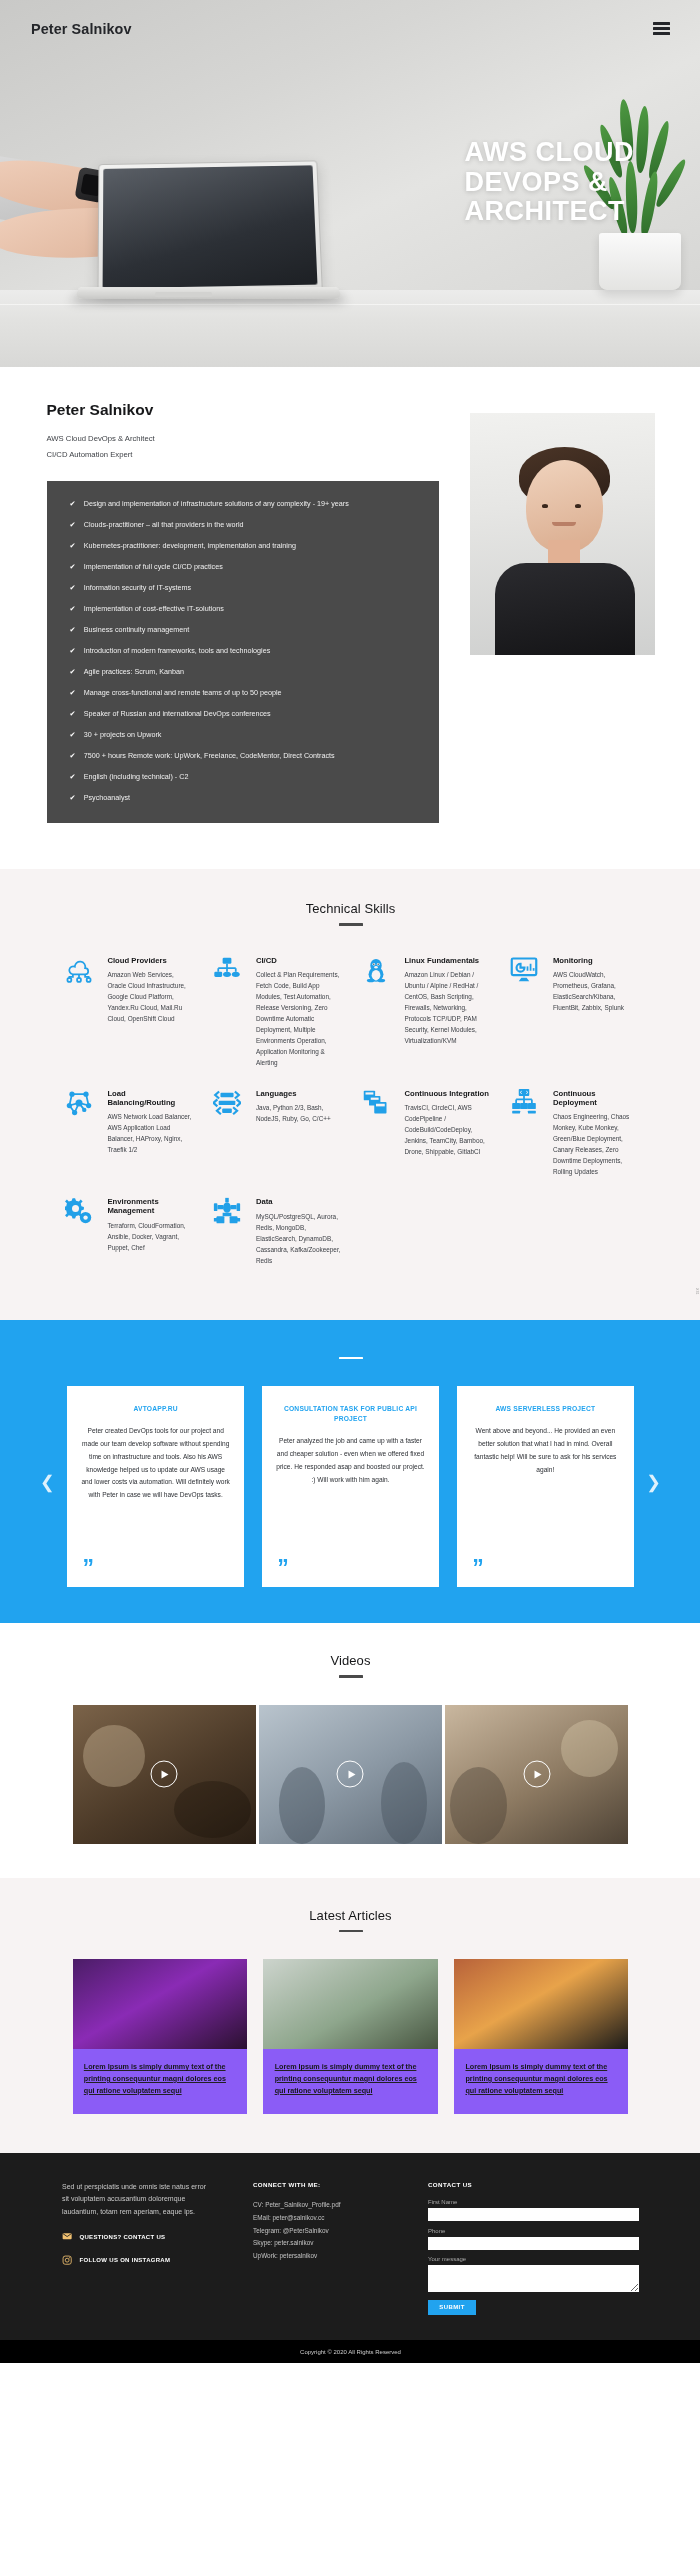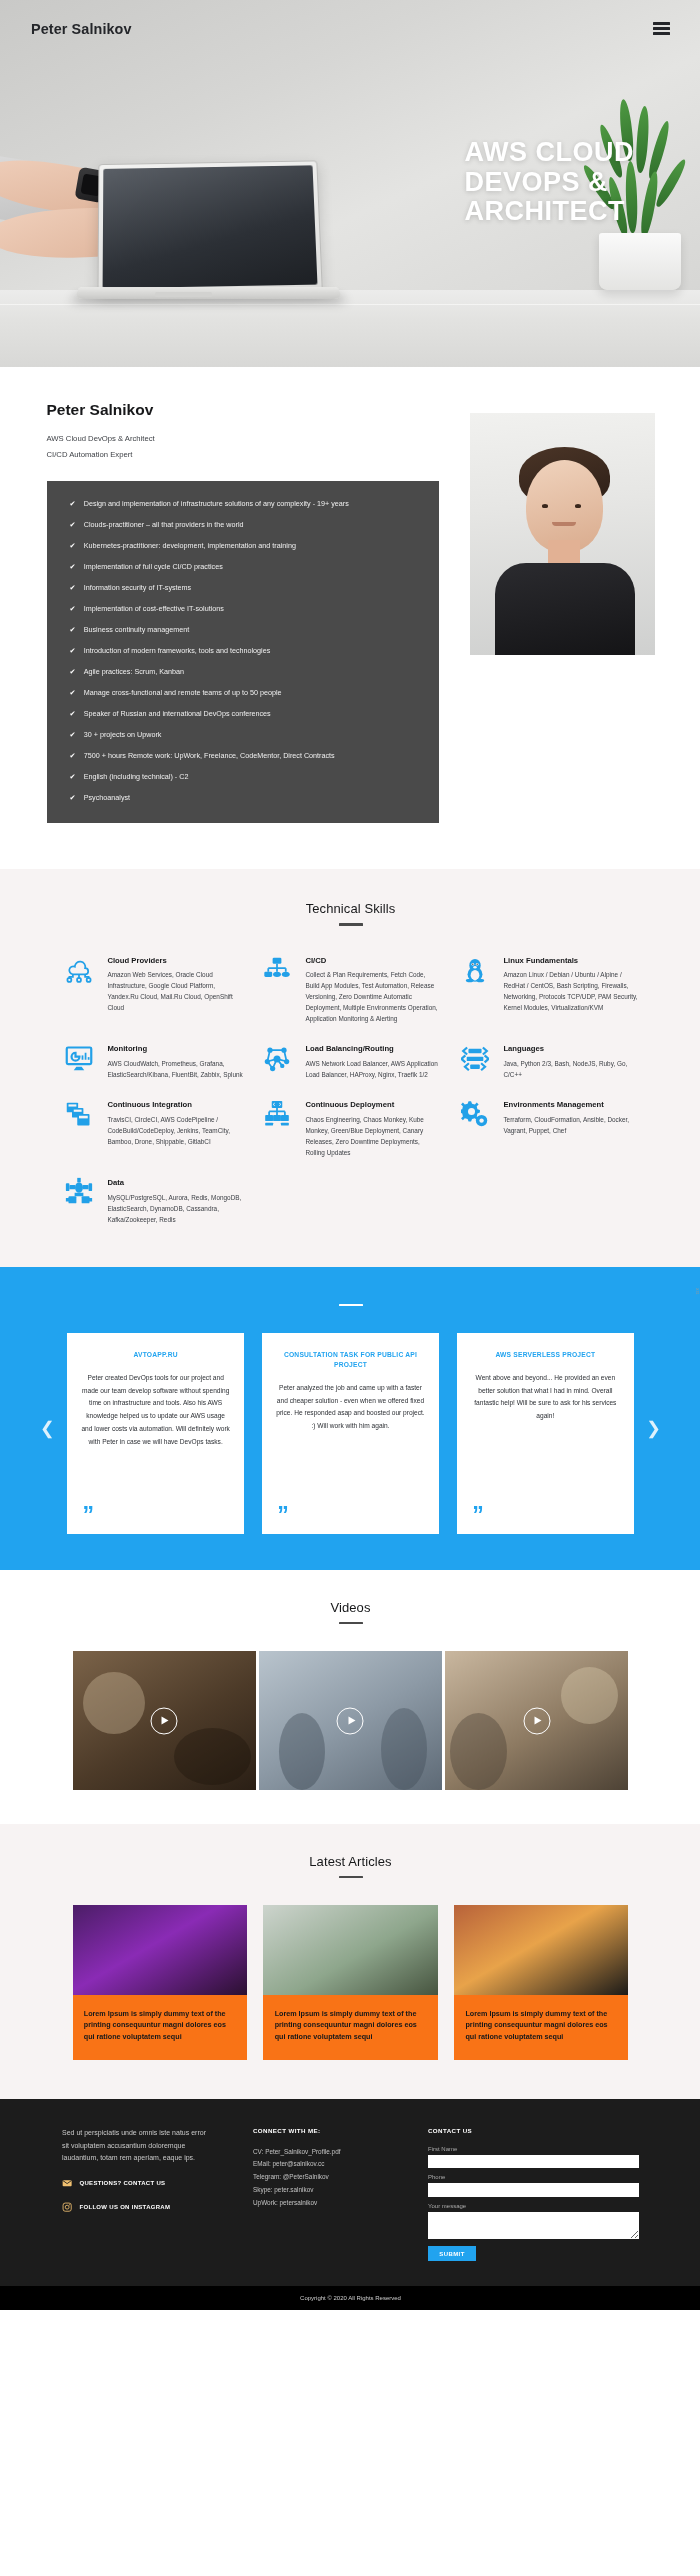--- a/index.html
+++ b/index.html
@@ -118,21 +118,21 @@
   .p-eye{position:absolute;width:6.7px;height:3.6px;border-radius:50%;background:#39271c;}
   .p-mouth{position:absolute;left:82px;top:109px;width:24px;height:4.1px;border-radius:0 0 12.4px 12.4px;background:#b97f66;}
 
   
   .skills{background:#f7f3f3;padding:32px 0 38px;}
   .sec-head{text-align:center;margin-bottom:27px;}
   .sec-title{font-size:13px;font-weight:400;color:#17181a;letter-spacing:0.1px;}
   .sec-rule{width:24px;height:2.1px;background:#4a4a4a;margin:7.2px auto 0;border-radius:0.5px;}
   .sec-rule.light{background:#fff;}
   .skill-grid{
-    width:577px;margin:4px auto;display:grid;grid-template-columns:1fr 1fr 1fr;
+    width:577px;margin:16px auto;display:grid;grid-template-columns:1fr 1fr 1fr 1fr;
     column-gap:30px;row-gap:24px;gap:17px;
   }
   .skill{display:flex;gap:12.4px;align-items:flex-start;}
   .skill-ico{flex:0 0 33px;height:33px;display:flex;align-items:center;justify-content:center;}
   .skill-ico svg{width:28px;height:28px;fill:#22a0e8;}
   .skill-txt h3{font-size:7.7px;font-weight:800;color:#17181a;margin:3.1px 0 4.6px;}
   .skill-txt p{font-size:6.4px;line-height:1.72;color:#3d4046;max-width:185px;}
 
   
   .testi{background:#21a3ef;padding:30px 0 36px;position:relative;}
@@ -157,21 +157,21 @@
   .play{
     position:absolute;left:50%;top:50%;transform:translate(-50%,-50%);
     width:27px;height:27px;border-radius:50%;border:1.5px solid #fff;
     display:flex;align-items:center;justify-content:center;cursor:pointer;
   }
   .play:after{content:"";border-left:7.7px solid #fff;border-top:4.6px solid transparent;border-bottom:4.6px solid transparent;margin-left:2.1px;}
 
   
   .articles{background:#f7f3f3;padding:30px 0 39px;}
   .art-row{width:556px;margin:0 auto;display:grid;grid-template-columns:repeat(3,1fr);gap:16.5px;}
-  .art{background:#f97316;}
+  .art{background:#8b5cf6;text-decoration:underline;}
   .art-img{height:90px;}
   .a1{background:linear-gradient(150deg,#4b1d66,#8a2bb5 45%,#2a1030);}
   .a2{background:linear-gradient(150deg,#cdd4cd,#8ea68c 55%,#46543f);}
   .a3{background:linear-gradient(150deg,#b8623a,#e8a34a 45%,#1b1a18);}
   .art-body{padding:12.4px 11.3px 17.5px;}
   .art-body p{font-size:7.2px;line-height:1.62;font-weight:700;color:#17181a;}
 
   
   .footer{background:#1c1c1c;color:#d3d3d3;padding:28px 0 25px;}
   .f-inner{width:577px;margin:0 auto;display:grid;grid-template-columns:165px 149px 1fr;gap:26px;}

